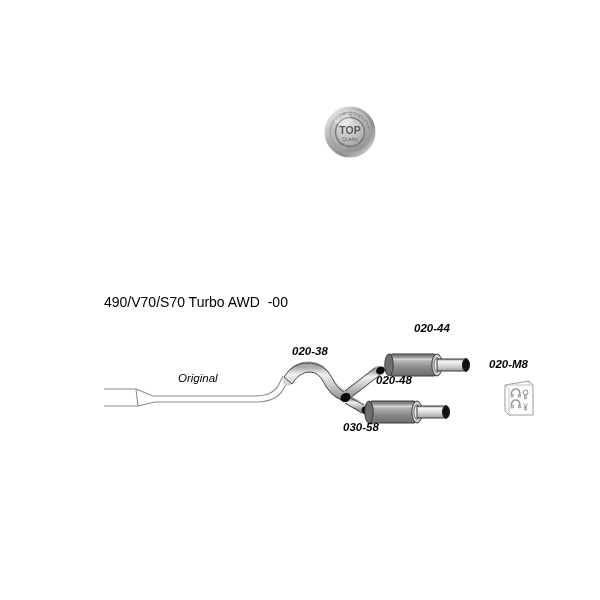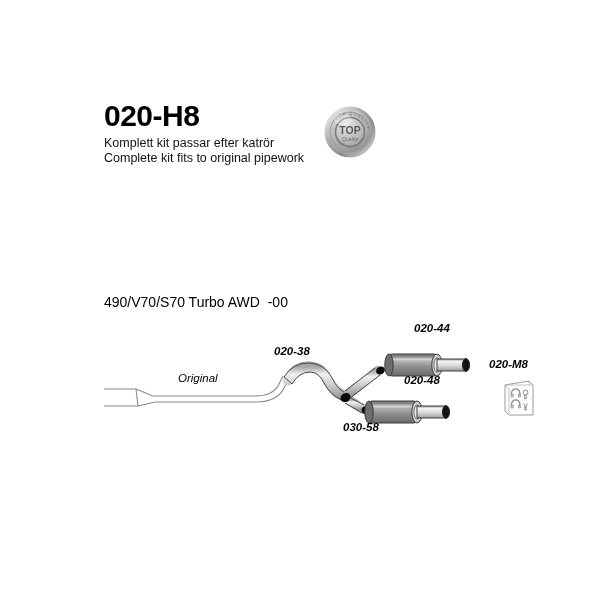--- a/index.html
+++ b/index.html
@@ -96,46 +96,41 @@
     font-size: 11.5px;
     font-style: italic;
     font-weight: bold;
     color: #000;
     white-space: pre;
   }
   .dlabel.plain {
     font-weight: normal;
   }
   #label-original { left: 178px; top: 372px; font-weight: normal; }
-  #label-038      { left: 274px; top: 345px; }
-  #label-048      { left: 376px; top: 374px; margin-left: 28px; }
+  #label-038      { left: 292px; top: 345px; }
+  #label-048      { left: 376px; top: 374px; }
   #label-058      { left: 343px; top: 421px; }
   #label-068      { left: 414px; top: 322px; }
   #label-m8       { left: 489px; top: 358px; }
 
   
   .mountkit {
     position: absolute;
     left: 502px;
     top: 378px;
     width: 34px;
     height: 40px;
   }
   .mountkit svg { display: block; }
 </style>
 </head>
 <body>
 
 <div class="page">
 
-  <div class="header-block">
-    <div class="part-title">020-H8</div>
-    <div class="subtitle-line">Komplett kit passar efter katrör</div>
-    <div class="subtitle-line">Complete kit fits to original pipework</div>
-  </div>
 
   <div class="seal">
     <svg width="52" height="52" viewBox="0 0 52 52" aria-hidden="true">
       <defs>
         <radialGradient id="sealOuter" cx="38%" cy="30%" r="75%">
           <stop offset="0%" stop-color="#f2f2f2"></stop>
           <stop offset="45%" stop-color="#c8c8c8"></stop>
           <stop offset="80%" stop-color="#9a9a9a"></stop>
           <stop offset="100%" stop-color="#bfbfbf"></stop>
         </radialGradient>

